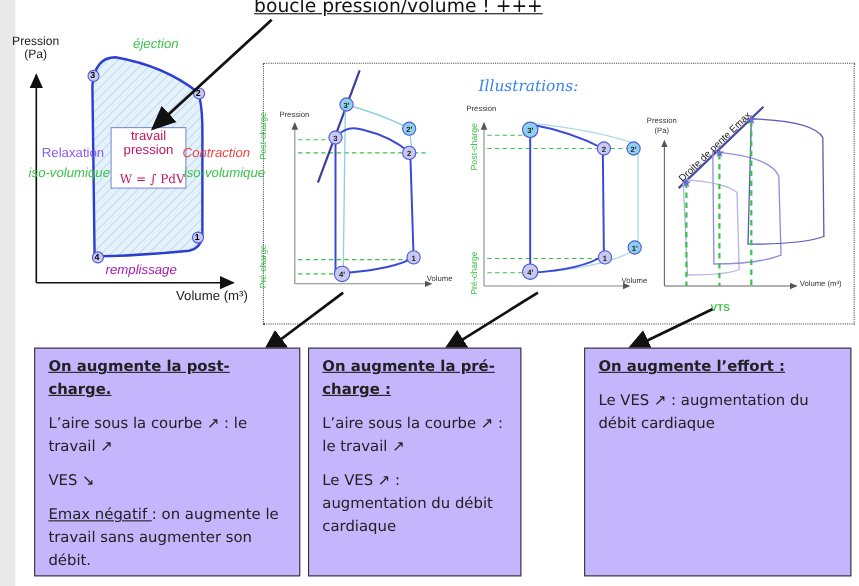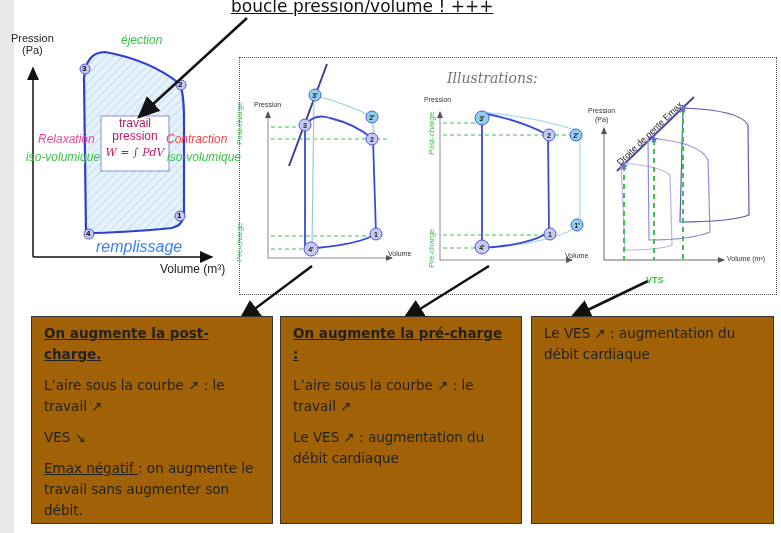--- a/index.html
+++ b/index.html
@@ -1,23 +1,23 @@
 <!DOCTYPE html>
 <html><head>
 <meta charset="utf-8">
 <style>
   html,body{margin:0;padding:0;}
   body{width:781px;height:533px;position:relative;overflow:hidden;background:#ffffff;font-family:"Liberation Sans",sans-serif;}
   .leftbar{position:absolute;left:0;top:0;width:14px;height:533px;background:#e9e9e9;}
   .title{position:absolute;left:231px;top:-4px;font-family:"DejaVu Sans",sans-serif;font-size:17px;color:#111;text-decoration:underline;white-space:nowrap;}
   svg{position:absolute;left:0;top:0;}
   .illus-box{position:absolute;left:239px;top:57px;width:538px;height:238px;border:1px dotted #555;box-sizing:border-box;}
-  .illus-title{position:absolute;left:447px;top:64px;font-family:"DejaVu Serif",serif;font-style:italic;font-size:21px;color:#737373;white-space:nowrap;}
+  .illus-title{position:absolute;left:435px;top:64px;font-family:"DejaVu Serif",serif;font-style:italic;font-size:21px;color:#3b82f6;white-space:nowrap;}
   .illus-title span{font-size:14px;}
-  .box{position:absolute;top:316px;height:208px;border:1px solid #333;box-sizing:border-box;background:#a16207;padding:6px 12px;font-family:"DejaVu Sans",sans-serif;font-size:13.5px;color:#222;line-height:21px;}
+  .box{position:absolute;top:316px;height:208px;border:1px solid #333;box-sizing:border-box;background:#c4b5fd;padding:6px 12px;font-family:"DejaVu Sans",sans-serif;font-size:13.5px;color:#222;line-height:21px;}
   .box h4{margin:0 0 10px 0;font-size:13.5px;font-weight:bold;text-decoration:underline;}
   .box p{margin:0 0 10px 0;}
   .box u{text-decoration:underline;}
   .lbl{position:absolute;font-family:"Liberation Sans",sans-serif;white-space:nowrap;}
 </style>
 </head>
 <body>
 
 <div class="leftbar"></div>
 
@@ -119,29 +119,29 @@
     <text x="577" y="228" font-size="7" font-weight="bold" text-anchor="middle" fill="#222">1'</text>
     <text x="482" y="250" font-size="7" font-weight="bold" text-anchor="middle" fill="#222">4'</text>
   </svg>
 
 <div class="lbl" style="left:11px;top:32px;font-size:11px;color:#222;text-align:center;line-height:12px;">
     <div>Pression</div>
     <div>(Pa)</div>
   </div>
 <div class="lbl" style="left:160px;top:262px;font-size:12px;color:#222;">Volume (m³)</div>
 <div class="lbl" style="left:121px;top:33px;font-size:12px;color:#3cc24a;font-style:italic;">éjection</div>
-<div class="lbl" style="left:38px;top:132px;font-size:12px;color:#ec4899;font-style:italic;">Relaxation</div>
+<div class="lbl" style="left:38px;top:132px;font-size:12px;color:#8b5cf6;">Relaxation</div>
 <div class="lbl" style="left:26px;top:150px;font-size:12px;color:#3cc24a;font-style:italic;">iso-volumique</div>
 <div class="lbl" style="left:166px;top:132px;font-size:12px;color:#ef4444;font-style:italic;">Contraction</div>
 <div class="lbl" style="left:167px;top:150px;font-size:12px;color:#3cc24a;font-style:italic;">iso-volumique</div>
-<div class="lbl" style="left:96px;top:238px;font-size:16px;color:#3b82f6;font-style:italic;">remplissage</div>
+<div class="lbl" style="left:96px;top:238px;font-size:12px;color:#a21caf;font-style:italic;">remplissage</div>
 <div class="lbl" style="left:102px;top:117px;width:66px;text-align:center;font-size:12px;line-height:13px;color:#be185d;">
   <div>travail</div>
   <div>pression</div>
-  <div style="font-family:'DejaVu Serif',serif;font-style:italic;font-size:11px;margin-top:3px;">W = ∫ PdV</div>
+  <div style="font-family:'DejaVu Serif',serif;font-size:11px;margin-top:13px;text-align:right;">W = ∫ PdV</div>
 </div>
 <div class="lbl" style="left:177px;top:211px;font-size:8px;font-weight:bold;">1</div>
 <div class="lbl" style="left:178px;top:80px;font-size:8px;font-weight:bold;">2</div>
 <div class="lbl" style="left:82px;top:64px;font-size:8px;font-weight:bold;">3</div>
 <div class="lbl" style="left:86px;top:229px;font-size:8px;font-weight:bold;">4</div>
 
 <div class="lbl" style="left:254px;top:101px;font-size:7px;color:#333;">Pression</div>
 <div class="lbl" style="left:388px;top:250px;font-size:7px;color:#333;">Volume</div>
 <div class="lbl" style="left:235px;top:145px;font-size:8px;color:#3cc24a;transform:rotate(-90deg);transform-origin:left top;">Post-charge</div>
 <div class="lbl" style="left:235px;top:262px;font-size:8px;color:#3cc24a;transform:rotate(-90deg);transform-origin:left top;">Pré-charge</div>
@@ -158,20 +158,21 @@
 <div class="lbl" style="left:727px;top:255px;font-size:7px;color:#333;">Volume (m³)</div>
 <div class="lbl" style="left:615px;top:160px;font-size:9px;color:#222;transform:rotate(-44deg);transform-origin:left top;">Droite de pente Emax</div>
 <div class="lbl" style="left:646px;top:275px;font-size:9px;color:#3cc24a;font-weight:bold;">VTS</div>
 
 <div class="box" style="left:31px;width:242px;">
   <h4>On augmente la post-charge.</h4>
   <p>L’aire sous la courbe ↗ : le travail ↗</p>
   <p>VES ↘</p>
   <p><u>Emax négatif </u><span>: on augmente le travail sans augmenter son débit.</span></p>
 </div>
-<div class="box" style="left:280px;width:242px;">
+<div class="box" style="left:280px;width:194px;">
   <h4>On augmente la pré-charge :</h4>
   <p>L’aire sous la courbe ↗ : le travail ↗</p>
   <p>Le VES ↗ : augmentation du débit cardiaque</p>
 </div>
 <div class="box" style="left:531px;width:243px;">
+  <h4>On augmente l’effort :</h4>
   <p>Le VES ↗ : augmentation du débit cardiaque</p>
 </div>
 
 </body></html>

